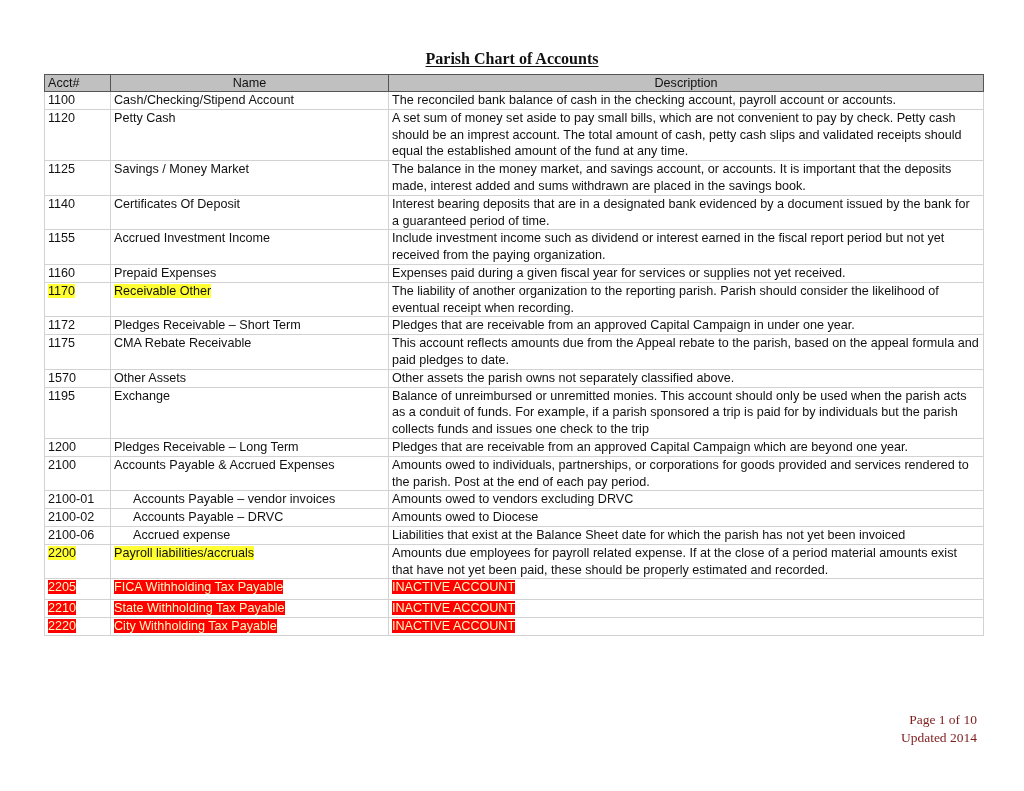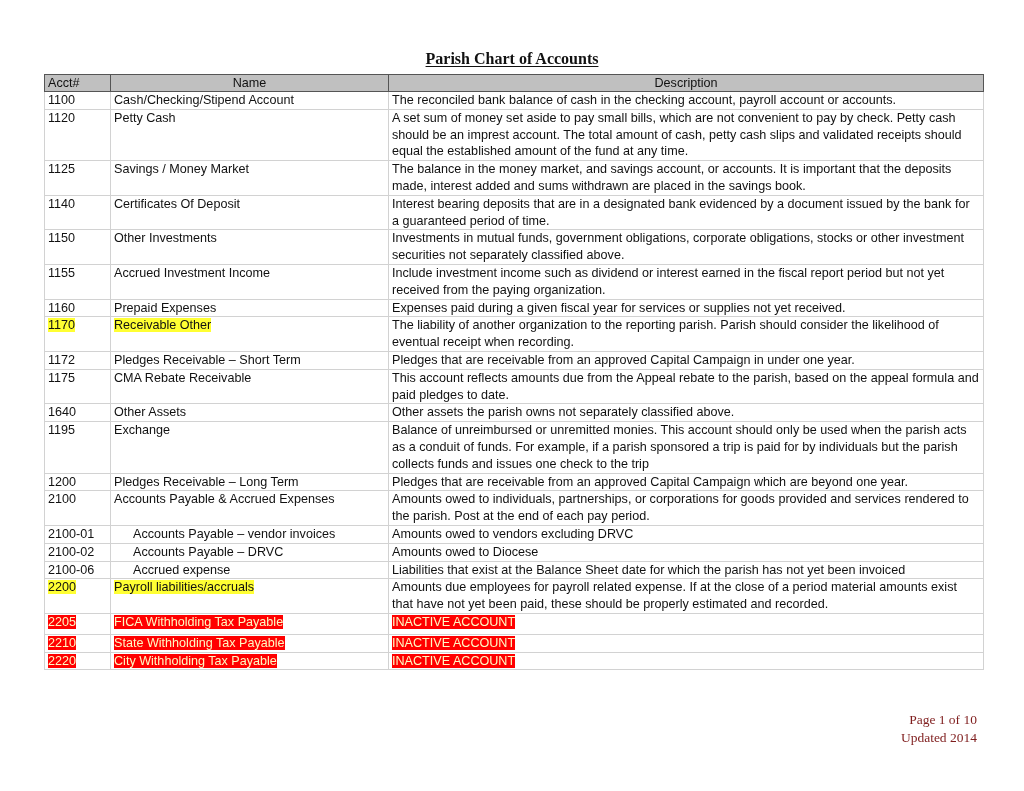--- a/index.html
+++ b/index.html
@@ -73,25 +73,20 @@
           <td class="acct"><span>1125</span></td>
           <td class="name"><span>Savings / Money Market</span></td>
           <td class="desc"><span>The balance in the money market, and savings account, or accounts.  It is important that the deposits made, interest added and sums withdrawn are placed in the savings book.</span></td>
         </tr>
         <tr>
           <td class="acct"><span>1140</span></td>
           <td class="name"><span>Certificates Of Deposit</span></td>
           <td class="desc"><span>Interest bearing deposits that are in a designated bank evidenced by a document issued by the bank for a guaranteed period of time.</span></td>
         </tr>
         <tr>
-          <td class="acct"><span>1150</span></td>
-          <td class="name"><span>Other Investments</span></td>
-          <td class="desc"><span>Investments in mutual funds, government obligations, corporate obligations, stocks or other investment securities not separately classified above.</span></td>
-        </tr>
-        <tr>
           <td class="acct"><span>1155</span></td>
           <td class="name"><span>Accrued Investment Income</span></td>
           <td class="desc"><span>Include investment income such as dividend or interest earned in the fiscal report period but not yet received from the paying organization.</span></td>
         </tr>
         <tr>
           <td class="acct"><span>1160</span></td>
           <td class="name"><span>Prepaid Expenses</span></td>
           <td class="desc"><span>Expenses paid during a given fiscal year for services or supplies not yet received.</span></td>
         </tr>
         <tr>
@@ -103,21 +98,21 @@
           <td class="acct"><span>1172</span></td>
           <td class="name"><span>Pledges Receivable – Short Term</span></td>
           <td class="desc"><span>Pledges that are receivable from an approved Capital Campaign in under one year.</span></td>
         </tr>
         <tr>
           <td class="acct"><span>1175</span></td>
           <td class="name"><span>CMA Rebate Receivable</span></td>
           <td class="desc"><span>This account reflects amounts due from the Appeal rebate to the parish, based on the appeal formula and paid pledges to date.</span></td>
         </tr>
         <tr>
-          <td class="acct"><span>1640</span></td>
+          <td class="acct"><span>1570</span></td>
           <td class="name"><span>Other Assets</span></td>
           <td class="desc"><span>Other assets the parish owns not separately classified above.</span></td>
         </tr>
         <tr>
           <td class="acct"><span>1195</span></td>
           <td class="name"><span>Exchange</span></td>
           <td class="desc"><span>Balance of unreimbursed or unremitted monies.  This account should only be used when the parish acts as a conduit of funds.  For example, if a parish sponsored a trip is paid for by individuals but the parish collects funds and issues one check to the trip</span></td>
         </tr>
         <tr>
           <td class="acct"><span>1200</span></td>

